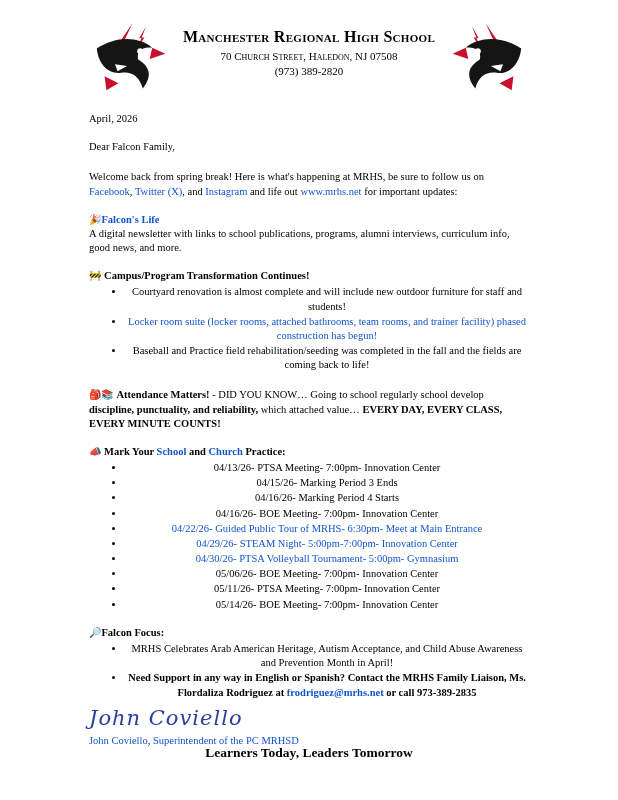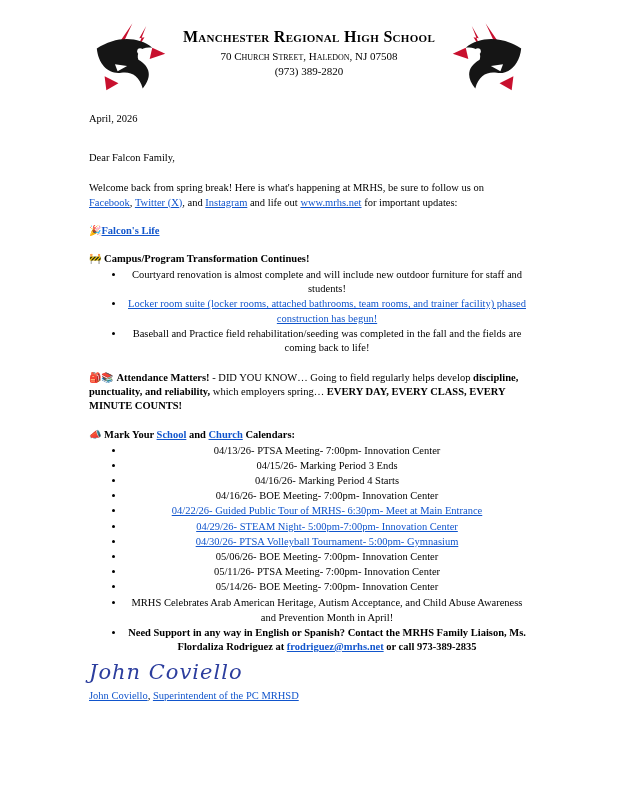--- a/index.html
+++ b/index.html
@@ -28,25 +28,25 @@
   .school-info { text-align: center; padding-top: 4px; flex: 1 1 auto; }
   .school-name {
     font-variant: small-caps;
     font-weight: bold;
     font-size: 16px;
     letter-spacing: 0.3px;
   }
   .school-address { font-variant: small-caps; font-size: 11px; margin-top: 1px; }
   .school-phone { font-size: 11px; margin-top: 1px; }
   .date { margin: 16px 0 0 0; }
-  .salutation { margin: 25px 0 0 0; }
+  .salutation { margin: 14px 0 0 0; }
   .para { margin: 16px 0 0 0; }
   .section-head { margin: 14px 0 0 0; font-weight: bold; }
   .plainline { margin: 0; }
-  .lnk { color: #1155cc; text-decoration: underline; cursor: pointer; }
+  .lnk { color: #1155cc; cursor: pointer; }
   .lnk.bold { font-weight: bold; }
   b, .b { font-weight: bold; }
   ul.bullets {
     margin: 2px 0 0 20px;
     padding: 0 0 0 16px;
     list-style: disc;
   }
   ul.bullets li { margin: 1px 0; text-align: center; }
   .emoji { font-family: "DejaVu Sans", sans-serif; font-size: 10px; }
   .closing { margin: 34px 0 0 0; }
@@ -104,46 +104,49 @@
     </span>
   </header>
 
   <p class="date">April, 2026</p>
 
   <p class="salutation">Dear Falcon Family,</p>
 
   <p class="para"><span>Welcome back from spring break!  Here is what's happening at MRHS, be sure to follow us on </span><a class="lnk">Facebook</a><span>, </span><a class="lnk">Twitter (X)</a><span>, and </span><a class="lnk">Instagram</a><span> and life out </span><a class="lnk">www.mrhs.net</a><span> for important updates:</span></p>
 
   <p class="section-head"><span class="emoji">🎉</span><a class="lnk bold">Falcon's Life</a></p>
+  <p class="plainline">A digital newsletter with links to school publications, programs, alumni interviews, curriculum info, good news, and more.</p>
 
   <p class="section-head"><span class="emoji">🚧</span> <span>Campus/Program Transformation Continues!</span></p>
   <ul class="bullets">
     <li><span>Courtyard renovation is almost complete and will include new outdoor furniture for staff and students!</span></li>
     <li><a class="lnk">Locker room suite (locker rooms, attached bathrooms, team rooms, and trainer facility) phased construction has begun!</a></li>
     <li><span>Baseball and Practice field rehabilitation/seeding was completed in the fall and the fields are coming back to life!</span></li>
   </ul>
 
-  <p class="para"><span class="emoji">🎒📚</span> <span class="b">Attendance Matters!</span><span> - DID YOU KNOW… Going to field regularly helps develop </span><span class="b">discipline, punctuality, and reliability,</span><span> which employers spring…  </span><span class="b">EVERY DAY, EVERY CLASS, EVERY MINUTE COUNTS!</span></p>
+  <p class="para"><span class="emoji">🎒📚</span> <span class="b">Attendance Matters!</span><span> - DID YOU KNOW… Going to school regularly school develop </span><span class="b">discipline, punctuality, and reliability,</span><span> which attached value…  </span><span class="b">EVERY DAY, EVERY CLASS, EVERY MINUTE COUNTS!</span></p>
 
-  <p class="section-head"><span class="emoji">📣</span> <span>Mark Your </span><a class="lnk bold">School</a><span> and </span><a class="lnk bold">Church</a><span> Calendars:</span></p>
+  <p class="section-head"><span class="emoji">📣</span> <span>Mark Your </span><a class="lnk bold">School</a><span> and </span><a class="lnk bold">Church</a><span> Practice:</span></p>
   <ul class="bullets">
     <li><span>04/13/26- PTSA Meeting- 7:00pm- Innovation Center</span></li>
     <li><span>04/15/26- Marking Period 3 Ends</span></li>
     <li><span>04/16/26- Marking Period 4 Starts</span></li>
     <li><span>04/16/26- BOE Meeting- 7:00pm- Innovation Center</span></li>
     <li><a class="lnk">04/22/26- Guided Public Tour of MRHS- 6:30pm- Meet at Main Entrance</a></li>
     <li><a class="lnk">04/29/26- STEAM Night- 5:00pm-7:00pm- Innovation Center</a></li>
     <li><a class="lnk">04/30/26- PTSA Volleyball Tournament- 5:00pm- Gymnasium</a></li>
     <li><span>05/06/26- BOE Meeting- 7:00pm- Innovation Center</span></li>
     <li><span>05/11/26- PTSA Meeting- 7:00pm- Innovation Center</span></li>
     <li><span>05/14/26- BOE Meeting- 7:00pm- Innovation Center</span></li>
   </ul>
 
+  <p class="section-head"><span class="emoji">🔎</span><span class="b">Falcon Focus:</span></p>
   <ul class="bullets">
     <li><span>MRHS Celebrates Arab American Heritage, Autism Acceptance, and Child Abuse Awareness and Prevention Month in April!</span></li>
     <li><span class="b">Need Support in any way in English or Spanish?  Contact the MRHS Family Liaison, Ms. Flordaliza Rodriguez at </span><a class="lnk bold">frodriguez@mrhs.net</a><span class="b"> or call 973-389-2835</span></li>
   </ul>
 
   <p class="signature">John Coviello</p>
   <p class="sig-line"><a class="lnk">John Coviello</a><span>, </span><a class="lnk">Superintendent of the PC MRHSD</a></p>
 
+  <div class="motto">Learners Today, Leaders Tomorrow</div>
 
 </div>
 
 </body></html>

